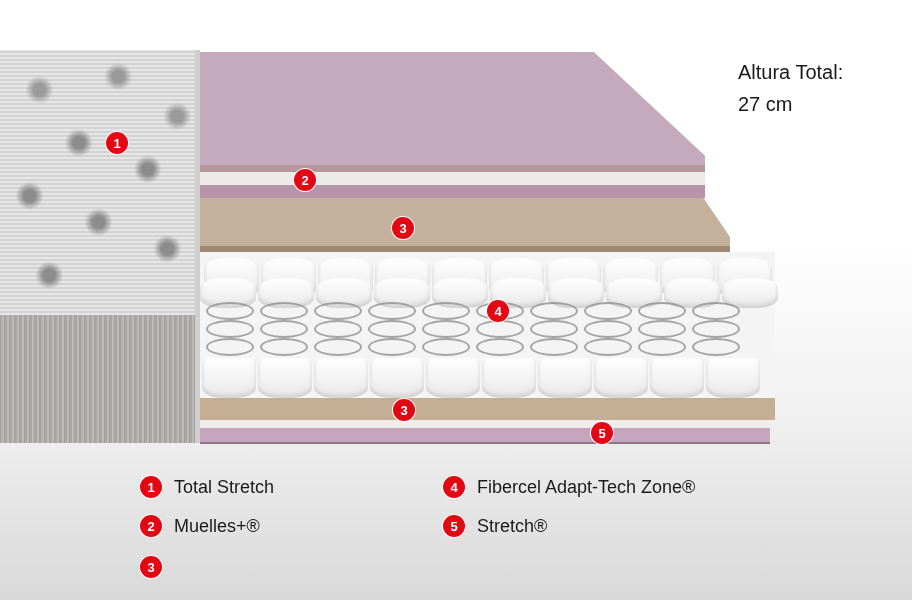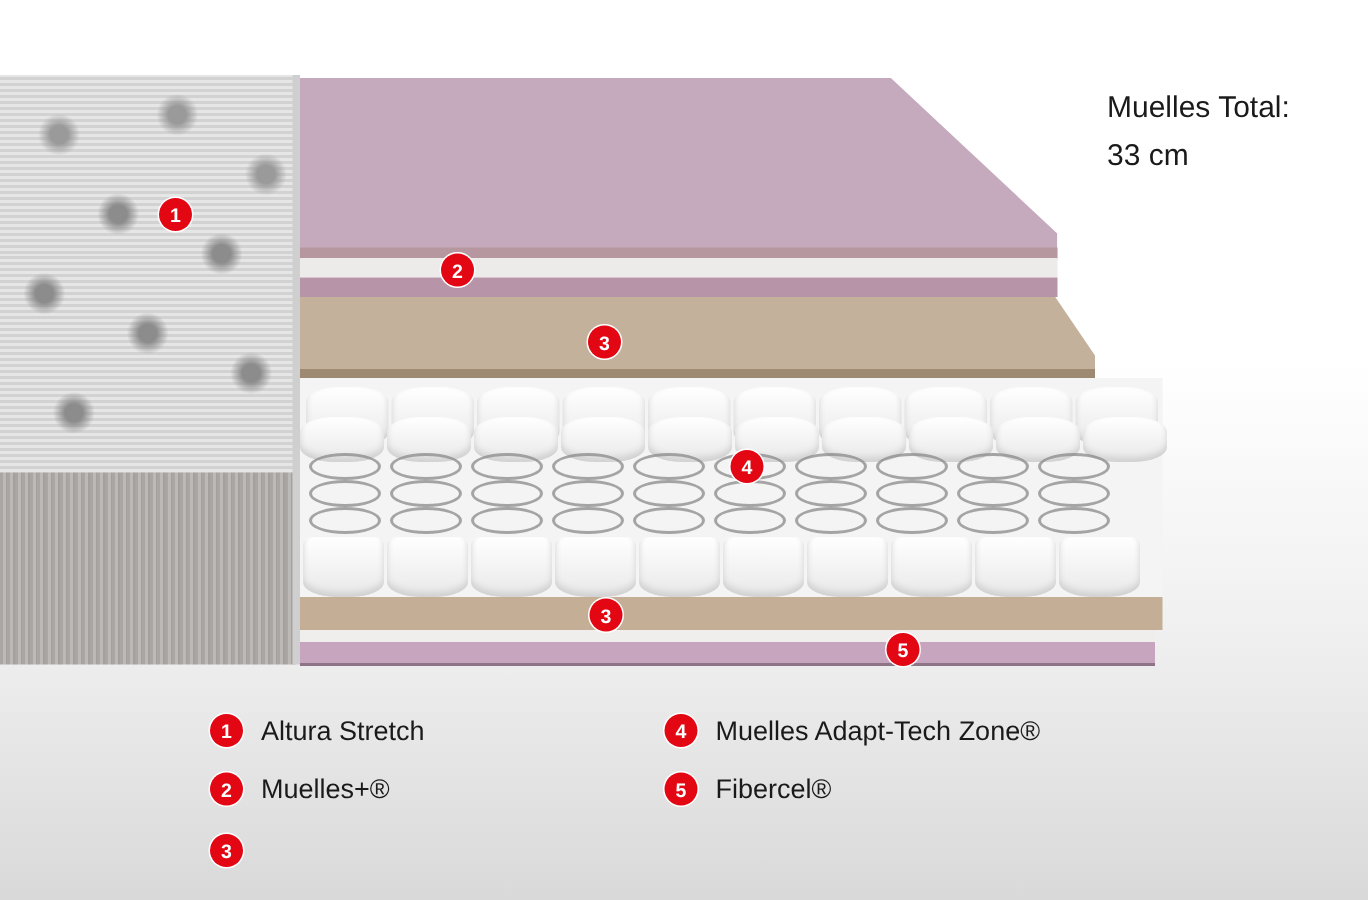--- a/index.html
+++ b/index.html
@@ -159,35 +159,35 @@
 <div class="abs pink-bot"></div>
 
 <div class="abs badge" style="left:106px;top:132px;">1</div>
 <div class="abs badge" style="left:294px;top:169px;">2</div>
 <div class="abs badge" style="left:392px;top:217px;">3</div>
 <div class="abs badge" style="left:487px;top:300px;">4</div>
 <div class="abs badge" style="left:393px;top:399px;">3</div>
 <div class="abs badge" style="left:591px;top:422px;">5</div>
 
 <div class="abs height-label">
-  <div>Muelles Total:</div>
-  <div>33 cm</div>
+  <div>Altura Total:</div>
+  <div>27 cm</div>
 </div>
 
 <div class="abs legend-item" style="left:140px;top:476px;">
   <div class="badge">1</div>
-  <span>Altura Stretch</span>
+  <span>Total Stretch</span>
 </div>
 <div class="abs legend-item" style="left:140px;top:515px;">
   <div class="badge">2</div>
   <span>Muelles+®</span>
 </div>
 <div class="abs legend-item" style="left:140px;top:556px;">
   <div class="badge">3</div>
 </div>
 <div class="abs legend-item" style="left:443px;top:476px;">
   <div class="badge">4</div>
-  <span>Muelles Adapt-Tech Zone®</span>
+  <span>Fibercel Adapt-Tech Zone®</span>
 </div>
 <div class="abs legend-item" style="left:443px;top:515px;">
   <div class="badge">5</div>
-  <span>Fibercel®</span>
+  <span>Stretch®</span>
 </div>
 
 </body></html>

